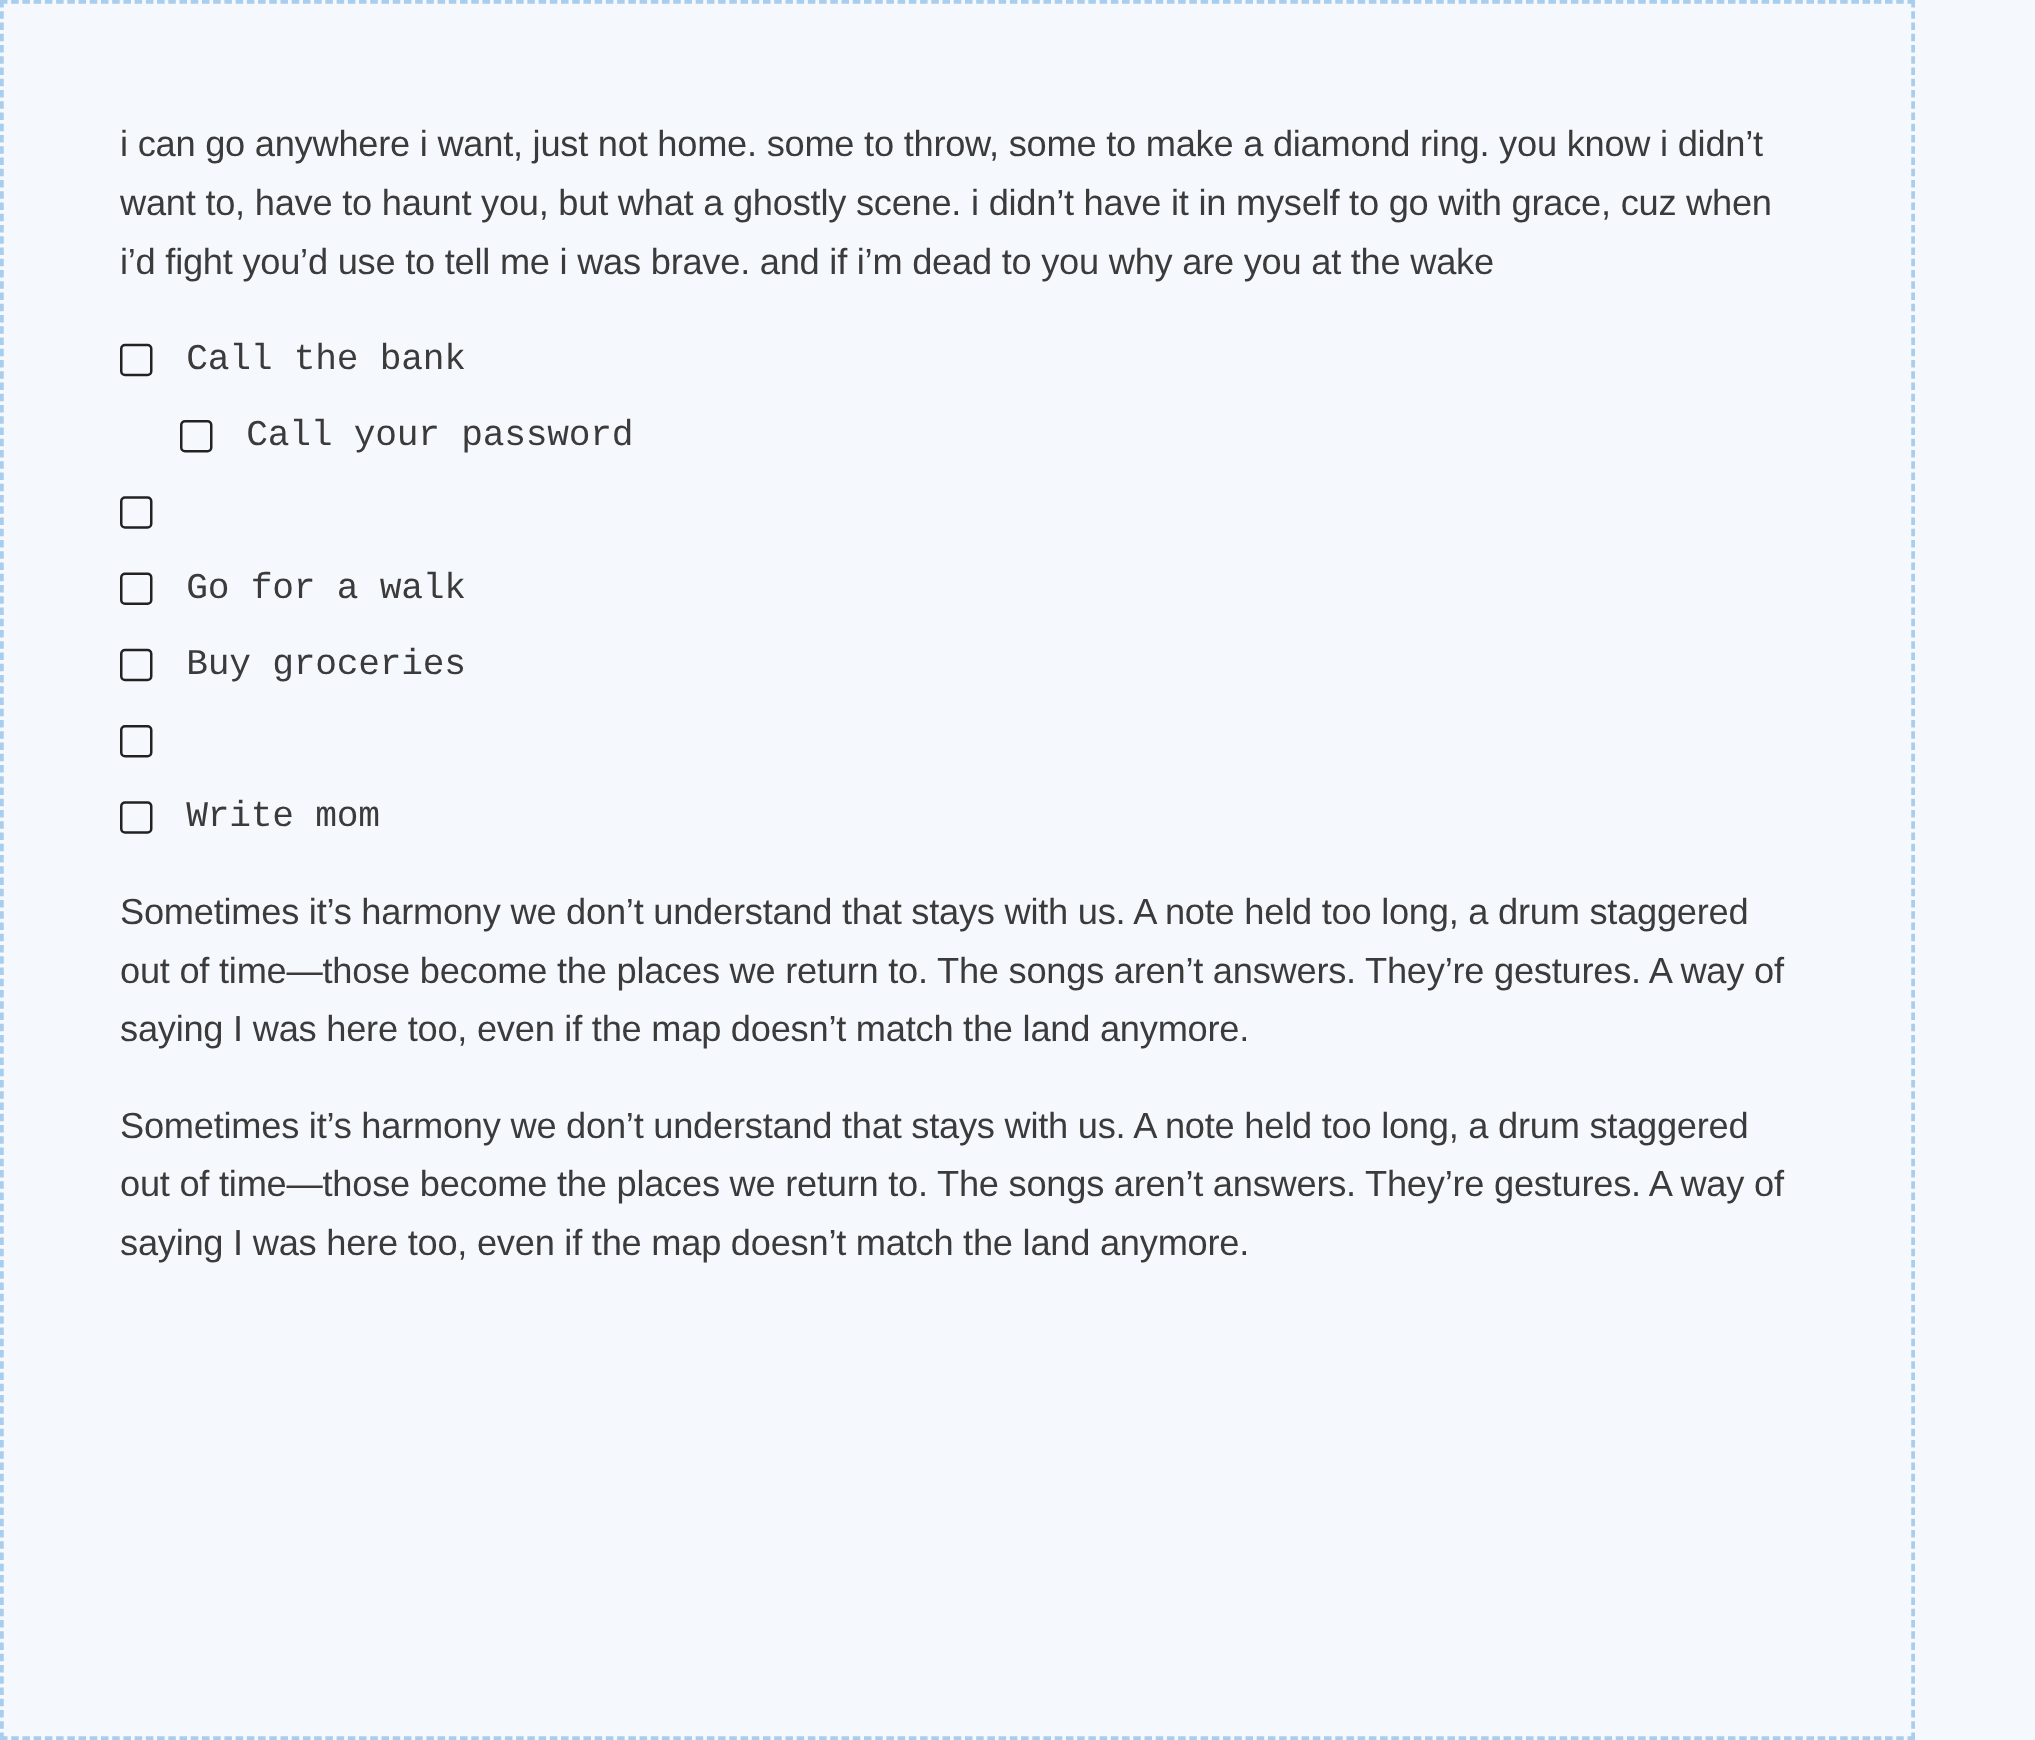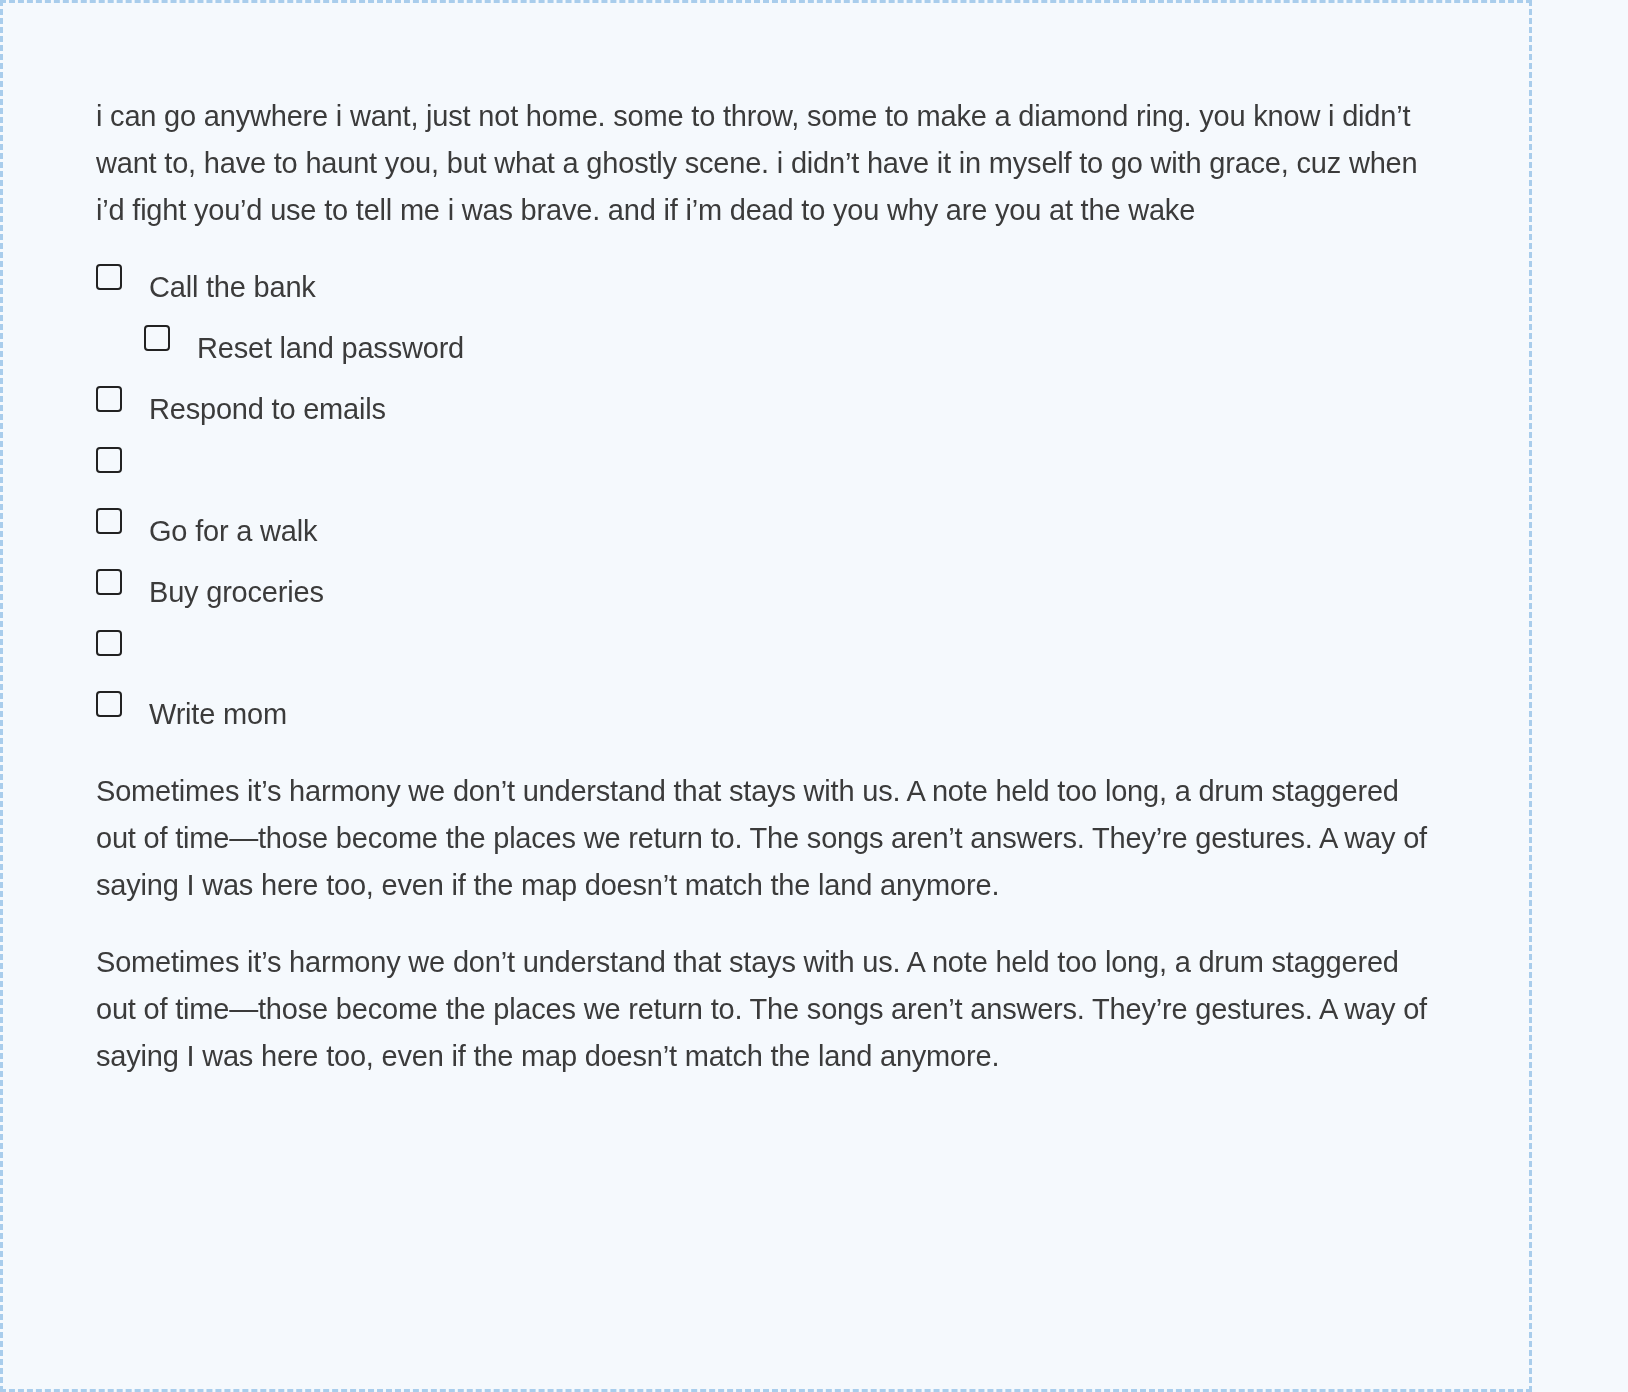--- a/index.html
+++ b/index.html
@@ -32,23 +32,24 @@
     line-height: 47px;
     letter-spacing: -0.2px;
     margin: 30px 0;
     max-width: 1448px;
   }
   .checklist {
     margin: 0;
   }
   .check-item {
     display: flex;
-    align-items: flex-start;
+    align-items: center;
     height: 47px;
     margin-bottom: 14px;
+    font-family: Liberation Mono, monospace;
   }
   .check-item:last-child { margin-bottom: 0; }
   .check-item.indent-1 { margin-left: 48px; }
   .checkbox {
     width: 26px;
     height: 26px;
     border: 2.5px solid var(--box-border);
     border-radius: 4px;
     background: transparent;
     flex: 0 0 auto;
@@ -70,25 +71,21 @@
 
     <p class="para">i can go anywhere i want, just not home. some to throw, some to make a diamond ring. you know i didn’t want to, have to haunt you, but what a ghostly scene. i didn’t have it in myself to go with grace, cuz when i’d fight you’d use to tell me i was brave. and if i’m dead to you why are you at the wake</p>
 
     <div class="checklist para">
         <div class="check-item">
           <span class="checkbox"></span>
           <span class="check-label">Call the bank</span>
         </div>
         <div class="check-item indent-1">
           <span class="checkbox"></span>
-          <span class="check-label">Reset land password</span>
-        </div>
-        <div class="check-item">
-          <span class="checkbox"></span>
-          <span class="check-label">Respond to emails</span>
+          <span class="check-label">Call your password</span>
         </div>
         <div class="check-item">
           <span class="checkbox"></span>
         </div>
         <div class="check-item">
           <span class="checkbox"></span>
           <span class="check-label">Go for a walk</span>
         </div>
         <div class="check-item">
           <span class="checkbox"></span>

